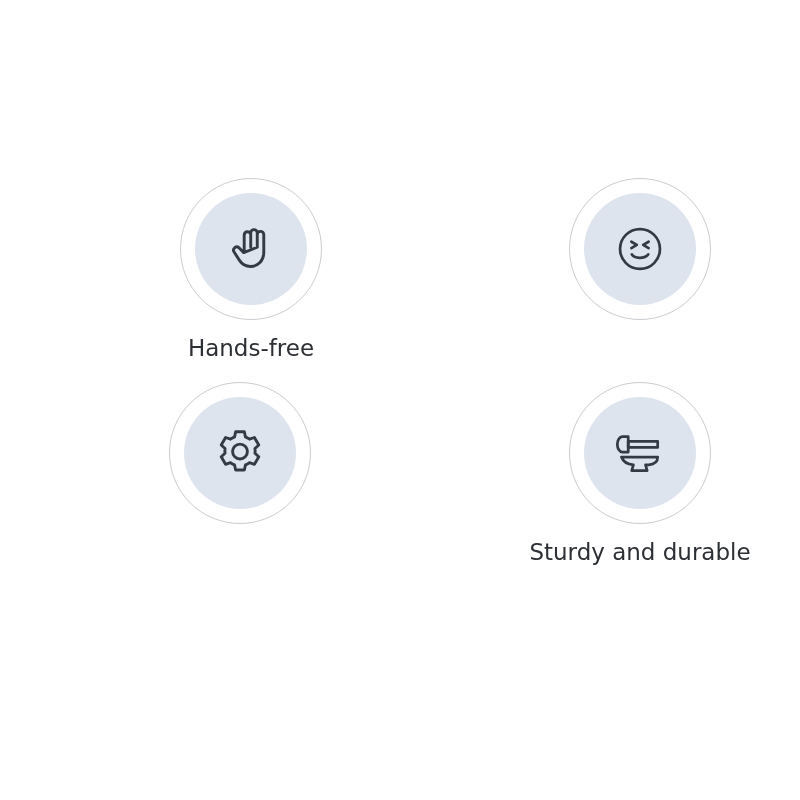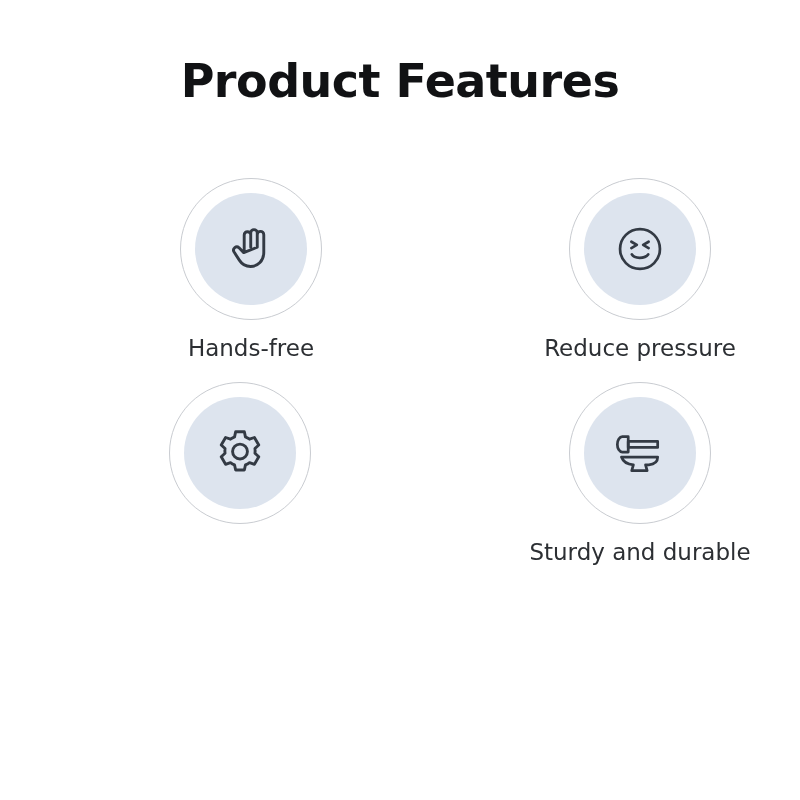--- a/index.html
+++ b/index.html
@@ -102,21 +102,20 @@
   .feature-cell.col-left  .icon-badge { margin-left: 12px; }
   .feature-cell.col-left  .feature-label { margin-left: 12px; }
   .feature-cell.col-right .icon-badge { margin-left: -10px; }
   .feature-cell.col-right .feature-label { margin-left: -10px; }
 </style>
 </head>
 <body>
 
 <div class="page">
 
-  <div class="page-title">Product Features</div>
 
   <div class="features-grid">
 
     <div class="feature-cell col-left">
       <div class="icon-badge">
         <div class="icon-disc">
           <svg viewBox="0 0 64 64" fill="none" stroke="#333a44" stroke-width="3.2" stroke-linecap="round" stroke-linejoin="round">
             <path d="M24.5 34.5 V16.5 a3.6 3.6 0 0 1 7.2 0 V30
                      M31.7 30 V14.2 a3.6 3.6 0 0 1 7.2 0 V30
                      M38.9 30 V16.2 a3.6 3.6 0 0 1 7.2 0 V35.5
@@ -134,21 +133,20 @@
       <div class="icon-badge">
         <div class="icon-disc">
           <svg viewBox="0 0 64 64" fill="none" stroke="#333a44" stroke-width="3" stroke-linecap="round" stroke-linejoin="round">
             <circle cx="32" cy="32" r="22"></circle>
             <polyline points="22.5,24 28.5,27.5 22.5,31"></polyline>
             <polyline points="41.5,24 35.5,27.5 41.5,31"></polyline>
             <path d="M23 38 c2.6 5 14.4 5 18 0"></path>
           </svg>
         </div>
       </div>
-      <div class="feature-label">Reduce pressure</div>
     </div>
 
 
     <div class="feature-cell col-right">
       <div class="icon-badge">
         <div class="icon-disc">
           <svg viewBox="0 0 64 64" fill="none" stroke="#333a44" stroke-width="3.2" stroke-linecap="round" stroke-linejoin="round">
             <path d="M27.2 8.6 h9.6 l1.2 5.6 a19 19 0 0 1 4.5 2.6 l5.4 -1.9 l4.8 8.3 l-4.2 3.9
                      a19 19 0 0 1 0 5.2 l4.2 3.9 l-4.8 8.3 l-5.4 -1.9 a19 19 0 0 1 -4.5 2.6
                      l-1.2 5.6 h-9.6 l-1.2 -5.6 a19 19 0 0 1 -4.5 -2.6 l-5.4 1.9 l-4.8 -8.3

